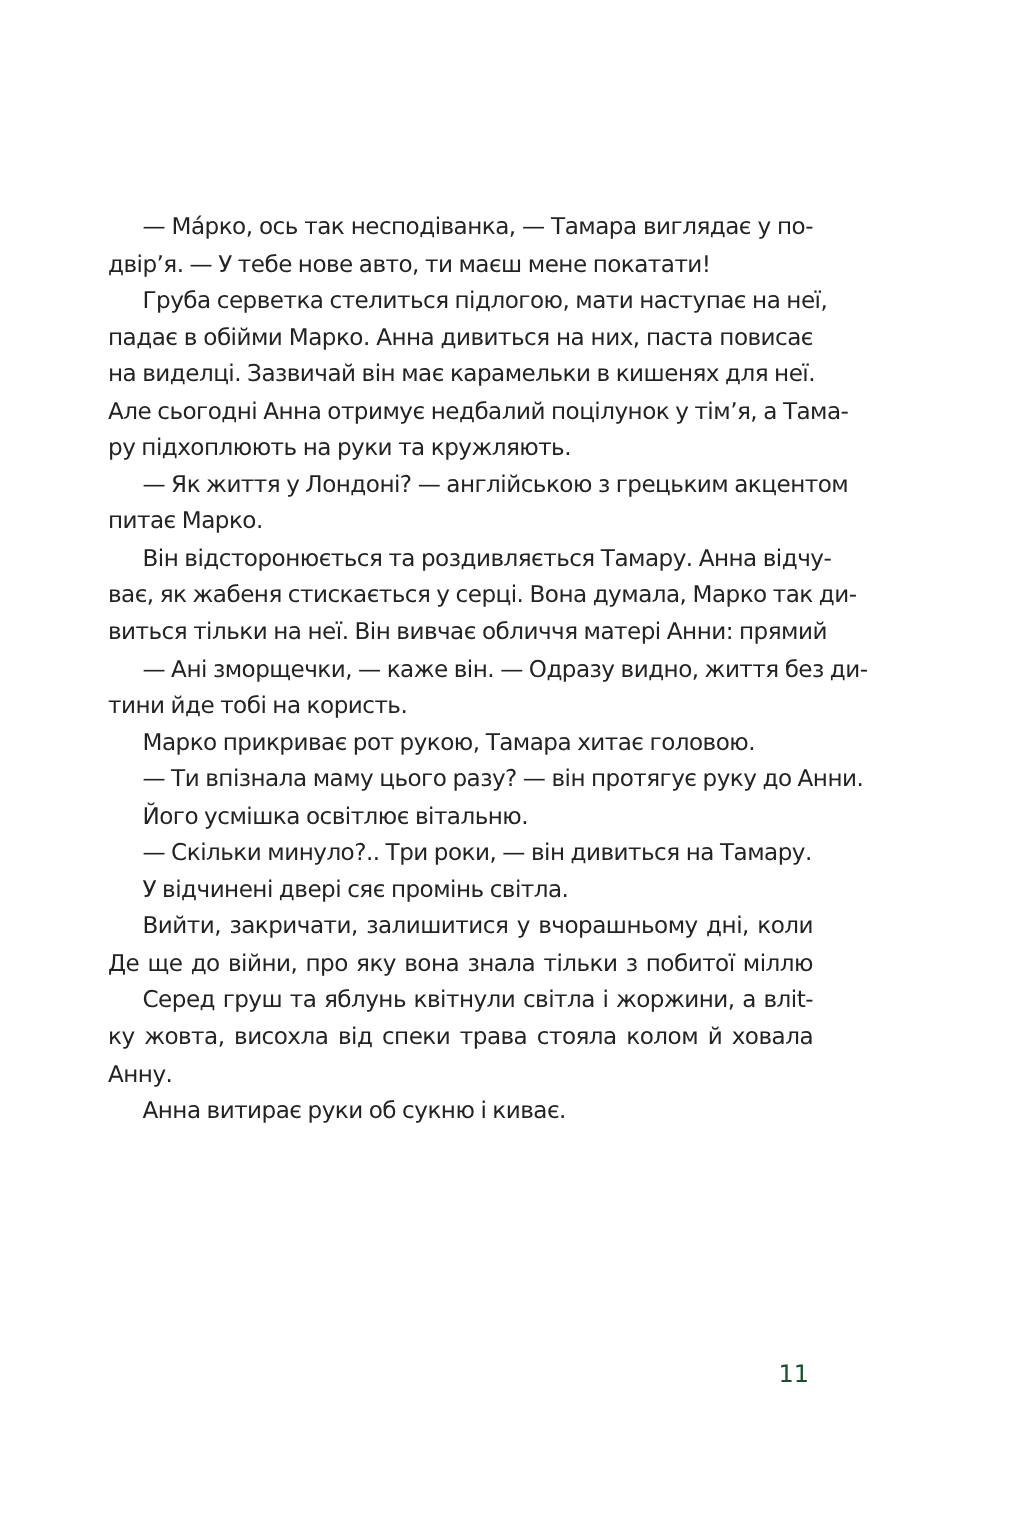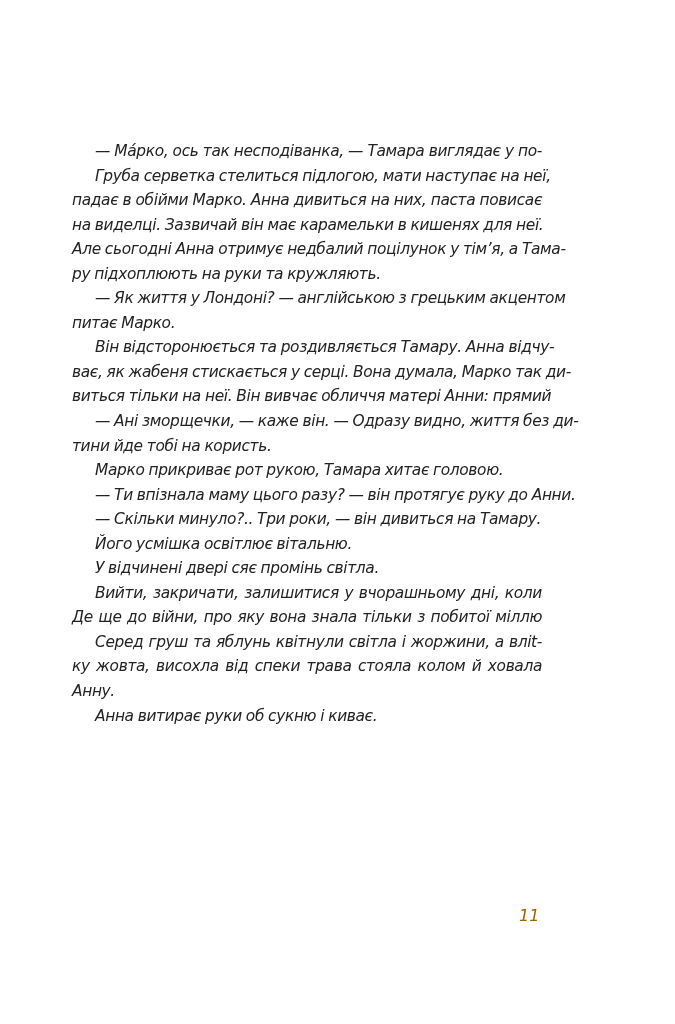--- a/index.html
+++ b/index.html
@@ -15,21 +15,20 @@
       font-family: "DejaVu Sans", "Liberation Sans", sans-serif;
       color: #232323;
     }
     .page {
       position: absolute;
       left: 0;
       top: 0;
       width: 675px;
       height: 1024px;
       background: #ffffff;
-      font-style: italic;
     }
     .text-block {
       position: absolute;
       left: 72px;
       top: 139px;
       width: 470px;
     }
     .line {
       display: block;
       height: 24.55px;
@@ -46,46 +45,47 @@
     }
     .line.last {
       text-align-last: left;
     }
     .page-number {
       position: absolute;
       left: 519px;
       top: 906px;
       font-size: 16px;
       line-height: 20px;
-      color: #a16207;
+      color: #14532d;
       font-family: "DejaVu Sans", "Liberation Sans", sans-serif;
     }
   </style>
 </head>
 <body>
 
 <div class="page">
   <div class="text-block">
     <span class="line indent">— Ма́рко, ось так несподіванка, — Тамара виглядає у по-</span>
+    <span class="line last">двір’я. — У тебе нове авто, ти маєш мене покатати!</span>
     <span class="line indent">Груба серветка стелиться підлогою, мати наступає на неї,</span>
     <span class="line">падає в обійми Марко. Анна дивиться на них, паста повисає</span>
     <span class="line">на виделці. Зазвичай він має карамельки в кишенях для неї.</span>
     <span class="line">Але сьогодні Анна отримує недбалий поцілунок у тім’я, а Тама-</span>
     <span class="line last">ру підхоплюють на руки та кружляють.</span>
     <span class="line indent">— Як життя у Лондоні? — англійською з грецьким акцентом</span>
     <span class="line last">питає Марко.</span>
     <span class="line indent">Він відсторонюється та роздивляється Тамару. Анна відчу-</span>
     <span class="line">ває, як жабеня стискається у серці. Вона думала, Марко так ди-</span>
     <span class="line">виться тільки на неї. Він вивчає обличчя матері Анни: прямий</span>
     <span class="line indent">— Ані зморщечки, — каже він. — Одразу видно, життя без ди-</span>
     <span class="line last">тини йде тобі на користь.</span>
     <span class="line indent last">Марко прикриває рот рукою, Тамара хитає головою.</span>
     <span class="line indent last">— Ти впізнала маму цього разу? — він протягує руку до Анни.</span>
+    <span class="line indent last">Його усмішка освітлює вітальню.</span>
     <span class="line indent last">— Скільки минуло?.. Три роки, — він дивиться на Тамару.</span>
-    <span class="line indent last">Його усмішка освітлює вітальню.</span>
     <span class="line indent last">У відчинені двері сяє промінь світла.</span>
     <span class="line indent">Вийти, закричати, залишитися у вчорашньому дні, коли</span>
     <span class="line">Де ще до війни, про яку вона знала тільки з побитої міллю</span>
     <span class="line indent">Серед груш та яблунь квітнули світла і жоржини, а влit-</span>
     <span class="line">ку жовта, висохла від спеки трава стояла колом й ховала</span>
     <span class="line last">Анну.</span>
     <span class="line indent last">Анна витирає руки об сукню і киває.</span>
   </div>
 
   <div class="page-number">11</div>

